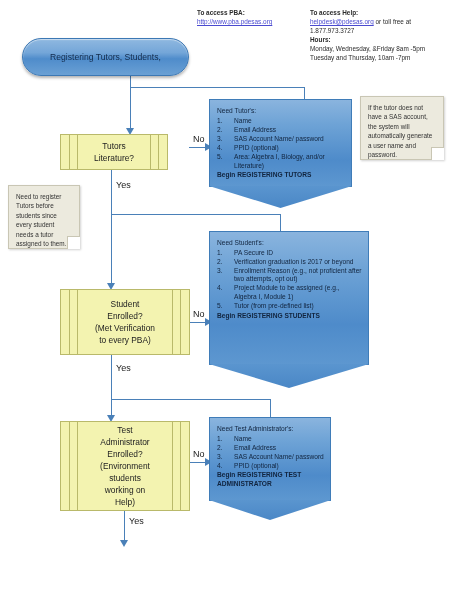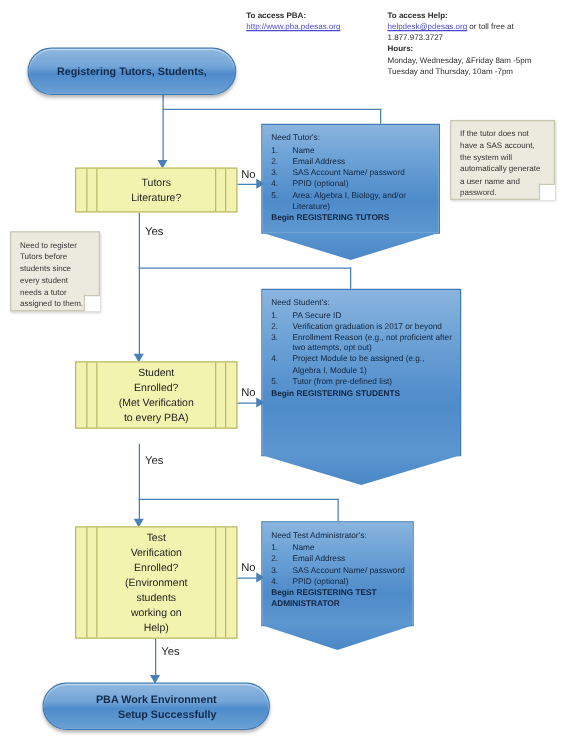--- a/index.html
+++ b/index.html
@@ -29,25 +29,25 @@
     color:#4a4ad0;text-decoration:underline;word-break:break-all;
   }
 
   
   .terminator{
     border-radius:999px;
     background:linear-gradient(to bottom,#8fb8e0 0%,#74a6d8 38%,#4f8ccb 55%,#6aa0d4 100%);
     border:1px solid #3c78b4;
     box-shadow:0 2px 3px rgba(0,0,0,.30), inset 0 1px 1px rgba(255,255,255,.55);
     color:#122a4a;
-    font-weight:bold;
+    font-weight:normal;
     font-size:8.6px;
     line-height:12px;
     display:flex;align-items:center;justify-content:center;
-    text-align:right;
+    text-align:center;
   }
 
   
   .proc{
     background:#f3f3b0;
     border:1px solid #b9b96a;
     color:#222;
     font-size:8.4px;
     line-height:12px;
     text-align:center;
@@ -172,21 +172,21 @@
 
   <div class="ln lnv abs" style="left:124px;top:511px;height:33px;"></div>
   <div class="arrow-d abs" style="left:120px;top:540px;"></div>
 
   <div class="abs terminator" style="left:22px;top:38px;width:165px;height:36px;">
     <div>
       <div>Registering Tutors, Students,</div>
     </div>
   </div>
 
-  <div class="abs proc" style="left:60px;top:134px;width:130px;height:36px;">
+  <div class="abs proc" style="left:60px;top:134px;width:108px;height:36px;">
     <span class="bar l1"></span>
     <span class="bar l2"></span>
     <span class="bar r1"></span>
     <span class="bar r2"></span>
     <span class="txt">
       <span>Tutors</span><br>
       <span>Literature?</span>
     </span>
   </div>
   <div class="edge-label" style="left:193px;top:134px;">No</div>
@@ -210,21 +210,21 @@
   <div class="abs note" style="left:360px;top:96px;width:84px;height:64px;">
     <span>If the tutor does not have a SAS account, the system will automatically generate a user name and password.</span>
     <span class="fold"></span>
   </div>
 
   <div class="abs note" style="left:8px;top:185px;width:72px;height:64px;">
     <span>Need to register Tutors before students since every student needs a tutor assigned to them.</span>
     <span class="fold"></span>
   </div>
 
-  <div class="abs proc" style="left:60px;top:289px;width:130px;height:54px;">
+  <div class="abs proc" style="left:60px;top:289px;width:130px;height:66px;">
     <span class="bar l1"></span>
     <span class="bar l2"></span>
     <span class="bar r1"></span>
     <span class="bar r2"></span>
     <span class="txt">
       <span>Student</span><br>
       <span>Enrolled?</span><br>
       <span>(Met Verification</span><br>
       <span>to every  PBA)</span>
     </span>
@@ -247,21 +247,21 @@
   </div>
   <div class="abs" style="left:209px;top:364px;width:160px;height:24px;background:linear-gradient(to bottom,#5a95cf,#4a87c6);clip-path:polygon(0 0,100% 0,50% 100%);"></div>
 
   <div class="abs proc" style="left:60px;top:421px;width:130px;height:90px;">
     <span class="bar l1"></span>
     <span class="bar l2"></span>
     <span class="bar r1"></span>
     <span class="bar r2"></span>
     <span class="txt">
       <span>Test</span><br>
-      <span>Verification</span><br>
+      <span>Administrator</span><br>
       <span>Enrolled?</span><br>
       <span>(Environment</span><br>
       <span>students</span><br>
       <span>working on</span><br>
       <span>Help)</span>
     </span>
   </div>
   <div class="edge-label" style="left:193px;top:449px;">No</div>
   <div class="edge-label" style="left:129px;top:516px;">Yes</div>
 
@@ -272,20 +272,14 @@
         <li><span class="num">1.</span><span>Name</span></li>
         <li><span class="num">2.</span><span>Email Address</span></li>
         <li><span class="num">3.</span><span>SAS Account Name/ password</span></li>
         <li><span class="num">4.</span><span>PPID (optional)</span></li>
       </ol>
       <div class="begin">Begin REGISTERING  TEST ADMINISTRATOR</div>
     </div>
   </div>
   <div class="abs" style="left:209px;top:500px;width:122px;height:20px;background:linear-gradient(to bottom,#5a95cf,#4a87c6);clip-path:polygon(0 0,100% 0,50% 100%);"></div>
 
-  <div class="abs terminator" style="left:34px;top:546px;width:180px;height:36px;">
-    <div>
-      <div>PBA Work Environment</div>
-      <div>Setup Successfully</div>
-    </div>
-  </div>
 
 </div>
 
 </body></html>

